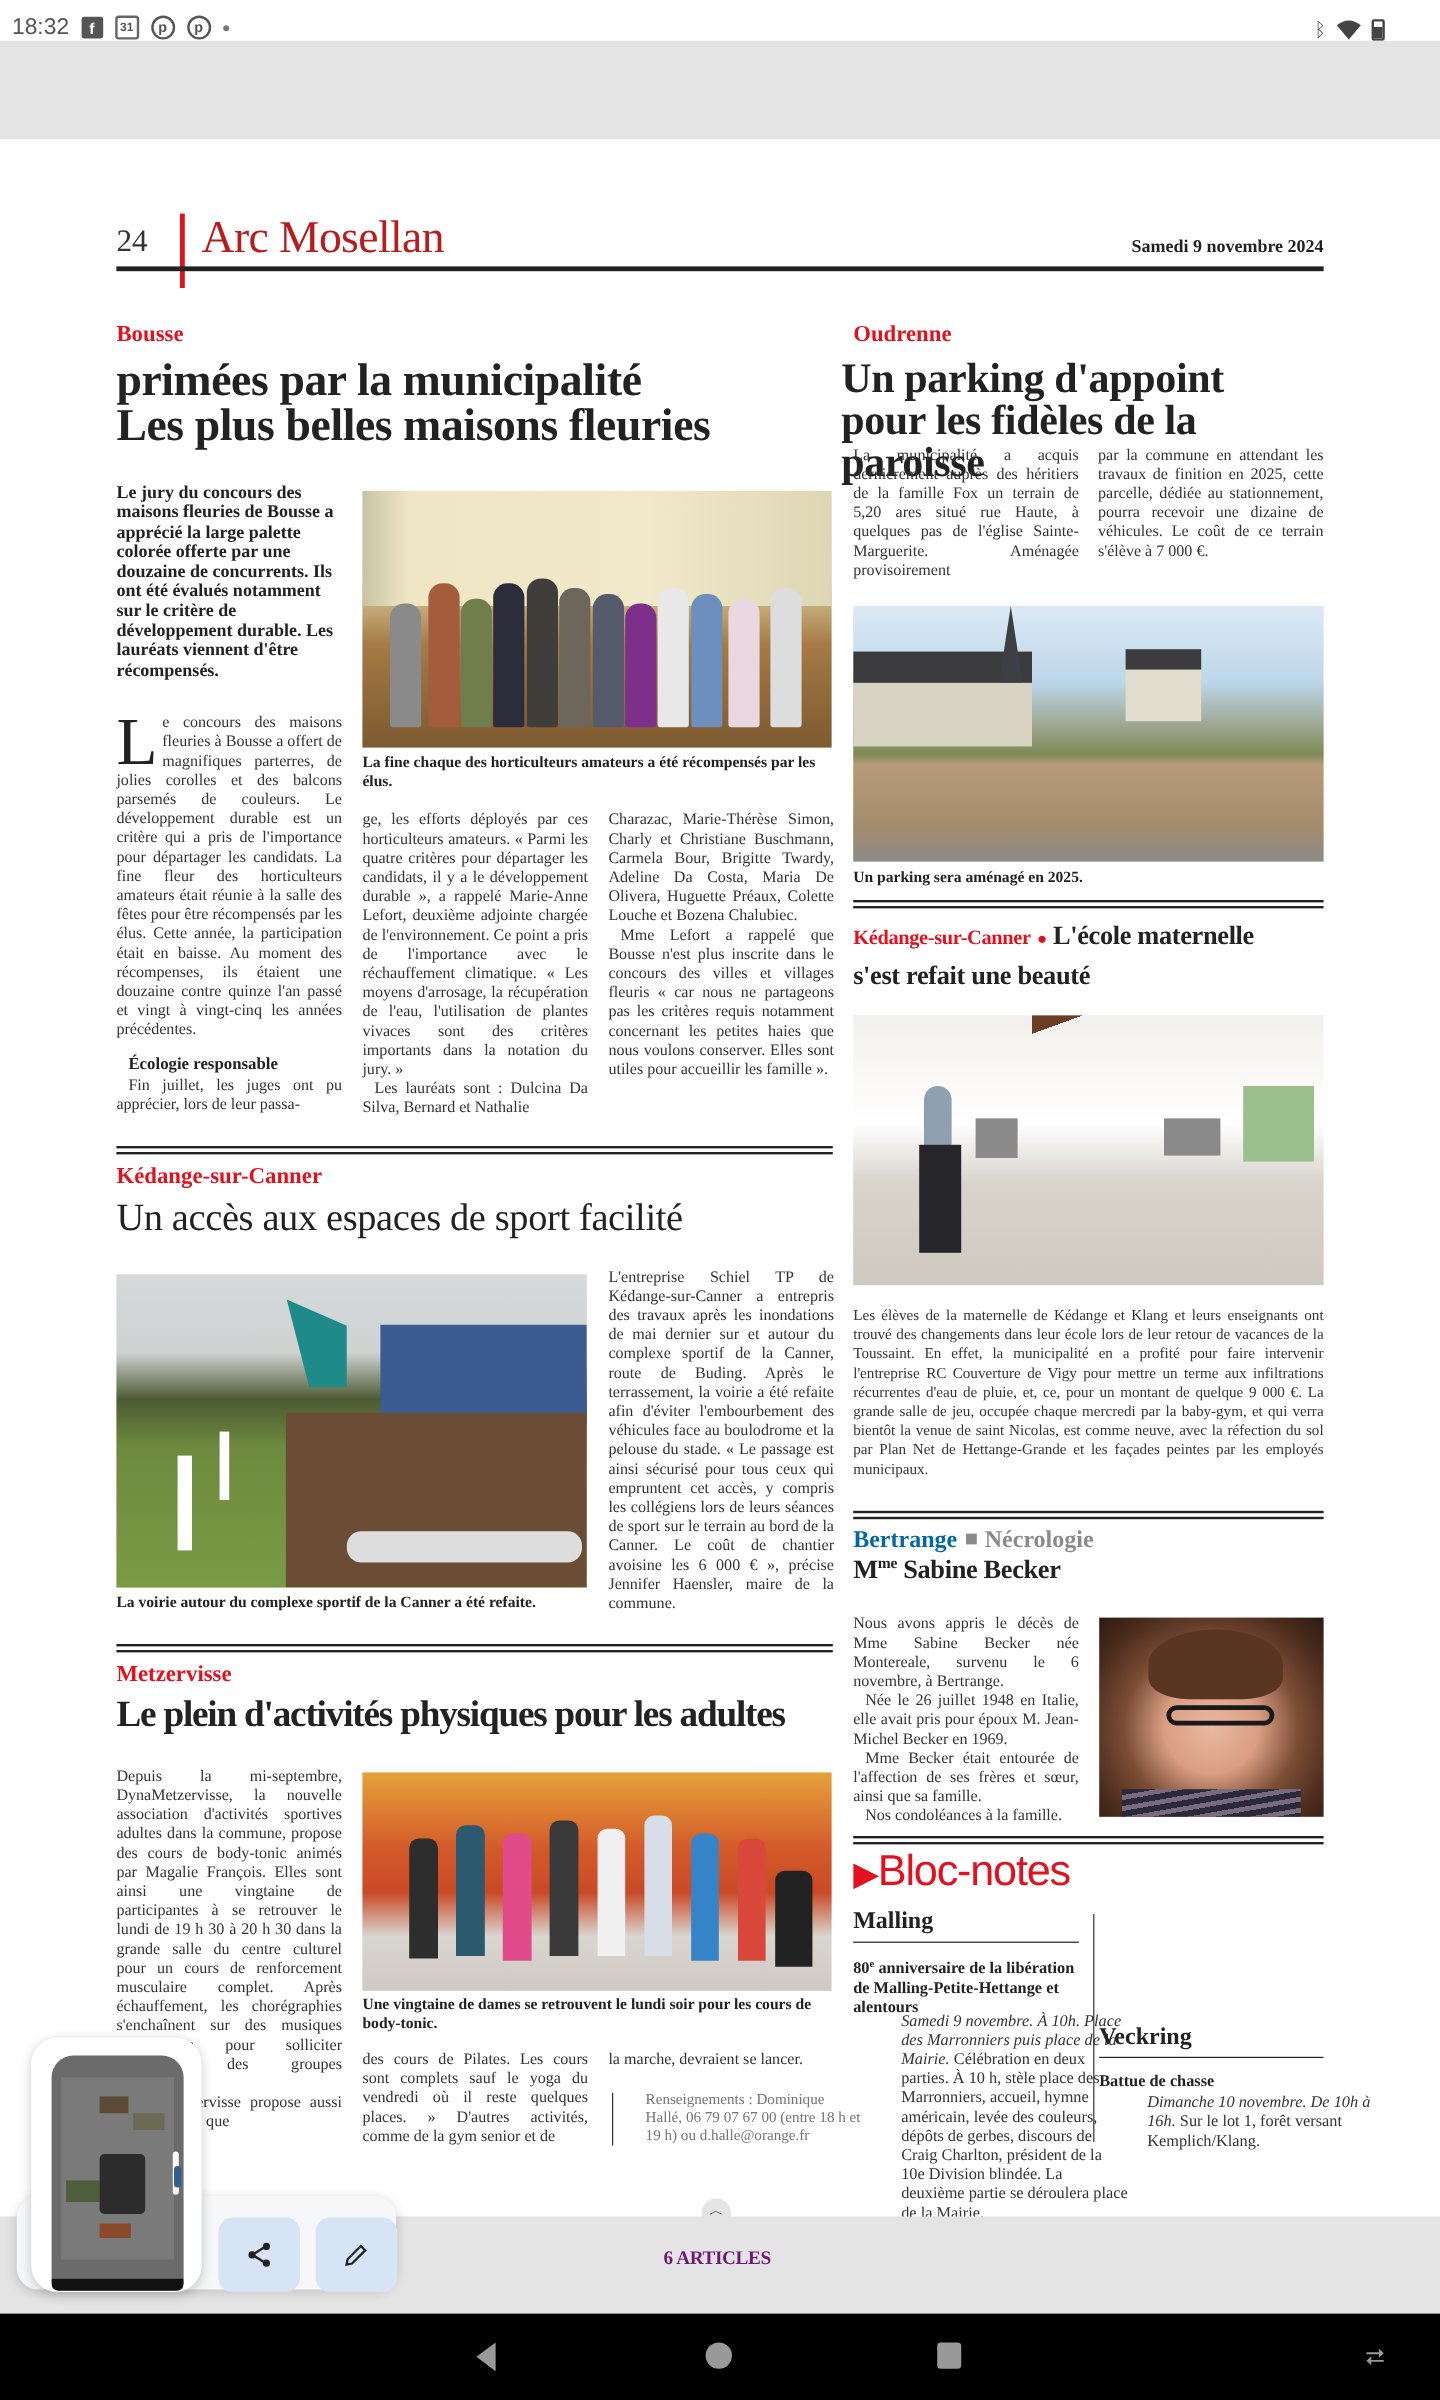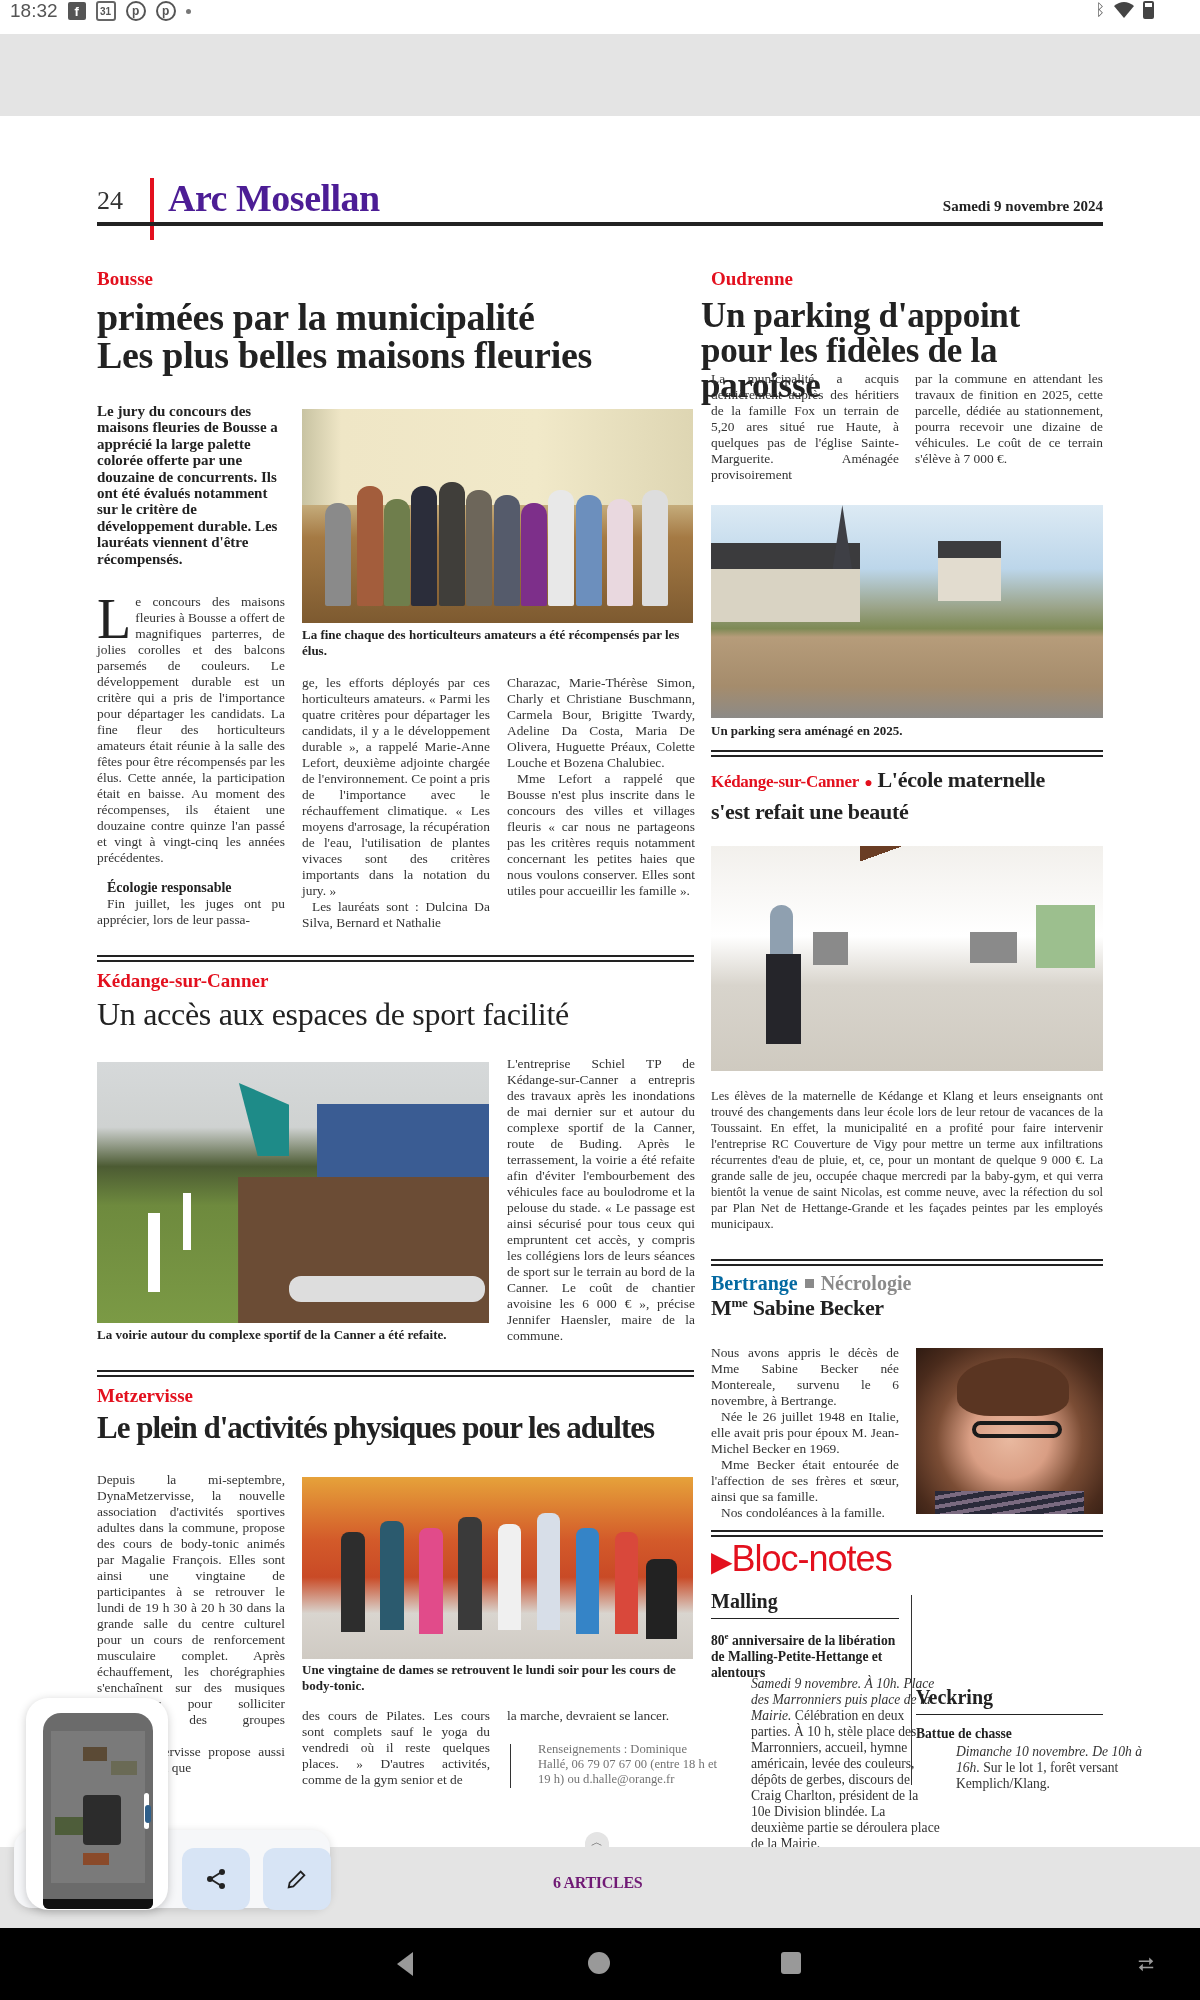--- a/index.html
+++ b/index.html
@@ -1,36 +1,36 @@
 <!DOCTYPE html>
 <html><head>
 <meta charset="utf-8">
 <style>
   * { box-sizing: border-box; margin: 0; padding: 0; }
   html, body { width: 1200px; height: 2000px; overflow: hidden; background: #fff; }
   body { position: relative; font-family: "Liberation Serif", "DejaVu Serif", serif; color: #222; }
 
   
-  .statusbar { position: absolute; left: 0; top: 0; width: 1200px; height: 34px; background: #fff; display: flex; align-items: flex-start; padding: 0 10px; font-family: "Liberation Sans", sans-serif; color: #555; font-size: 19px; }
+  .statusbar { position: absolute; left: 0; top: 0; width: 1200px; height: 34px; background: #fff; display: flex; align-items: flex-end; padding: 0 10px; font-family: "Liberation Sans", sans-serif; color: #555; font-size: 19px; }
   .statusbar .left { display: flex; align-items: center; gap: 10px; }
   .statusbar .right { margin-left: auto; display: flex; align-items: center; gap: 8px; margin-right: 36px; }
   .sb-ico { display: inline-flex; align-items: center; justify-content: center; width: 18px; height: 18px; font-size: 13px; font-weight: bold; color: #555; }
   .sb-fb { background: #555; color: #fff; border-radius: 2px; font-size: 13px; }
   .sb-cal { border: 2px solid #666; border-radius: 3px; font-size: 10px; width: 20px; height: 20px; }
   .sb-pin { border-radius: 50%; border: 2px solid #555; width: 20px; height: 20px; font-size: 12px; }
   .sb-dot { width: 5px; height: 5px; background: #777; border-radius: 50%; }
   .sb-batt { width: 11px; height: 18px; border: 2px solid #444; border-radius: 2px; position: relative; background: linear-gradient(to top, #444 70%, #fff 70%); }
 
   .grey-band { position: absolute; left: 0; top: 34px; width: 1200px; height: 82px; background: #e4e4e4; }
 
   
   .page-head { position: absolute; left: 97px; top: 172px; width: 1006px; height: 50px; }
   .page-num { position: absolute; left: 0; top: 14px; font-size: 26px; color: #333; font-family: "Liberation Serif", serif; }
   .red-vbar { position: absolute; left: 53px; top: 6px; width: 4px; height: 62px; background: #e3101e; }
-  .section-title { position: absolute; left: 71px; top: 4px; font-size: 38px; font-weight: bold; color: #4c1d95; letter-spacing: -0.5px; }
+  .section-title { position: absolute; left: 71px; top: 4px; font-size: 38px; font-weight: normal; color: #b91c1c; letter-spacing: -0.5px; }
   .page-date { position: absolute; right: 0; top: 26px; font-size: 15px; font-weight: bold; color: #222; }
   .head-rule { position: absolute; left: 97px; top: 222px; width: 1006px; height: 4px; background: #222; }
 
   
   .kicker { font-weight: bold; color: #e3101e; font-size: 19px; }
   .headline { font-weight: bold; color: #222; letter-spacing: -0.3px; line-height: 1.0; }
   .body-txt { font-size: 13.4px; line-height: 16px; color: #333; text-align: justify; hyphens: auto; }
   .caption { font-size: 13px; font-weight: bold; line-height: 16px; color: #222; }
   .abs { position: absolute; }
   .photo { position: absolute; overflow: hidden; }

